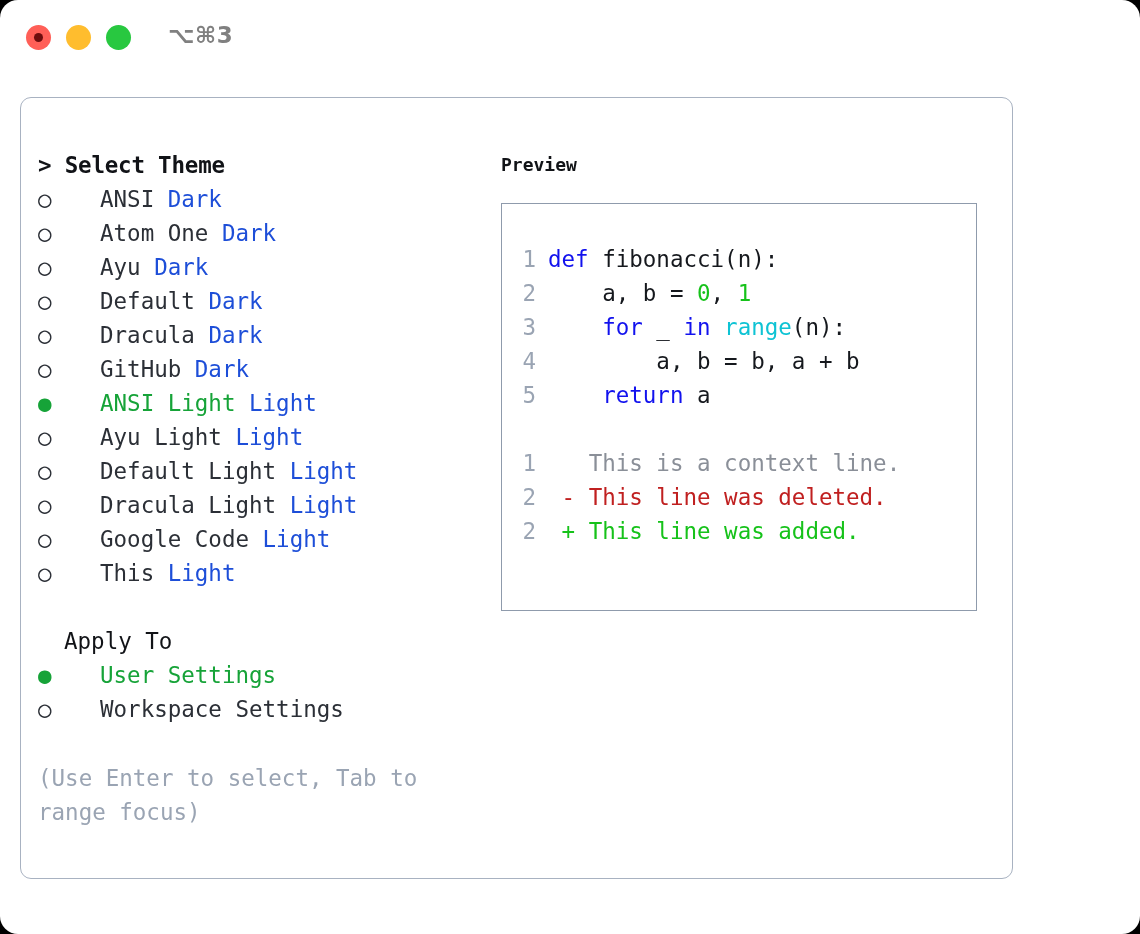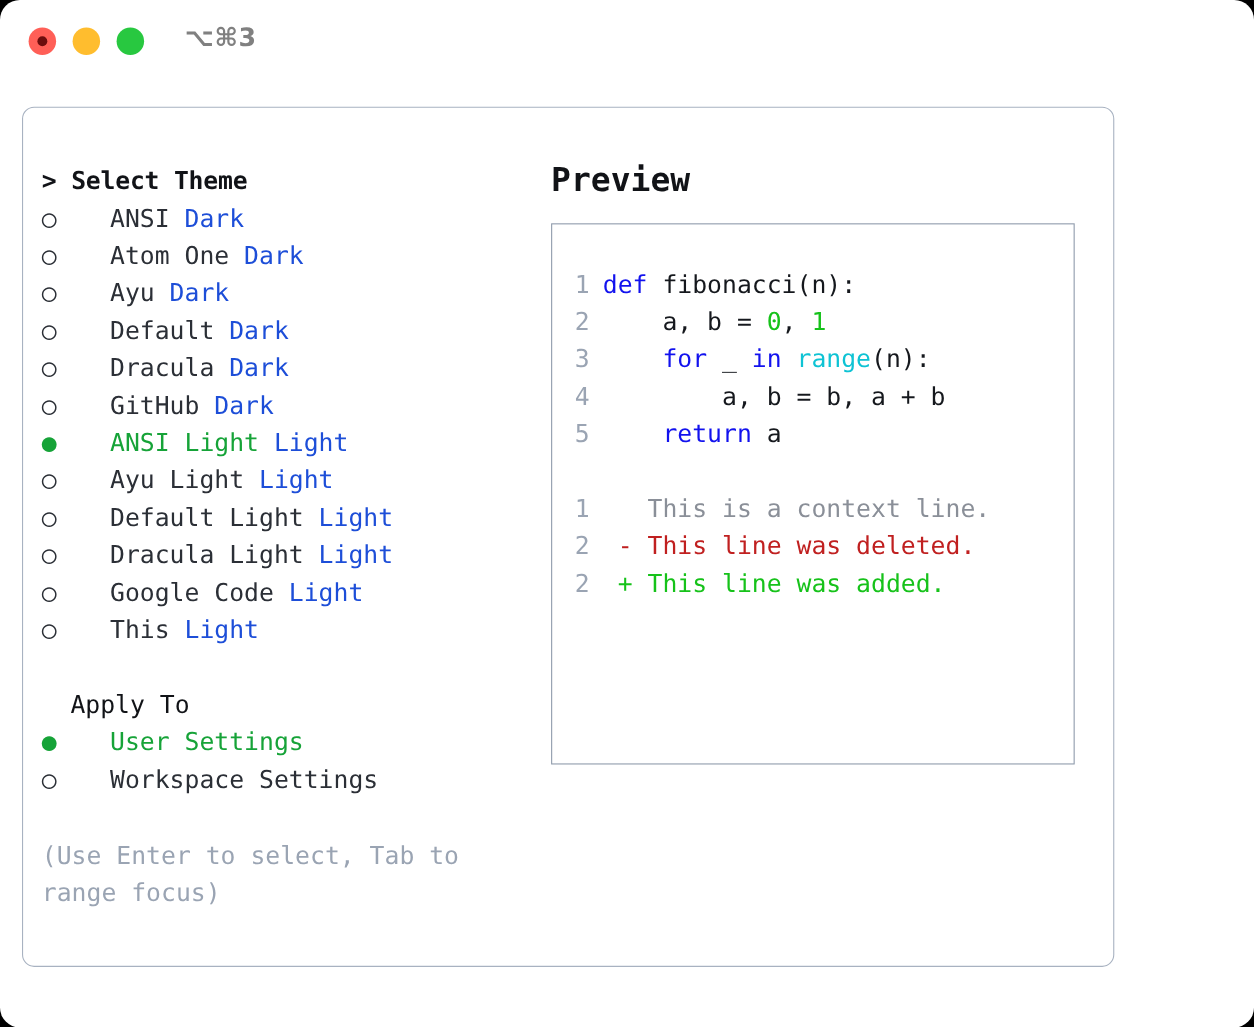--- a/index.html
+++ b/index.html
@@ -138,31 +138,31 @@
   }
 
   
   .right-col {
     position: absolute;
     left: 480px;
     top: 50px;
     width: 500px;
   }
   .preview-title {
-    font-size: 30px;
+    font-size: 18px;
     line-height: 34px;
     font-weight: bold;
     color: #111317;
   }
   .preview-box {
     position: absolute;
     left: 0px;
     top: 55px;
     width: 476px;
-    height: 492px;
+    height: 408px;
     box-sizing: border-box;
     border: 1.8px solid #8f9bac;
     background: #ffffff;
   }
   .code-area {
     position: absolute;
     left: 10px;
     top: 38px;
     right: 6px;
   }

